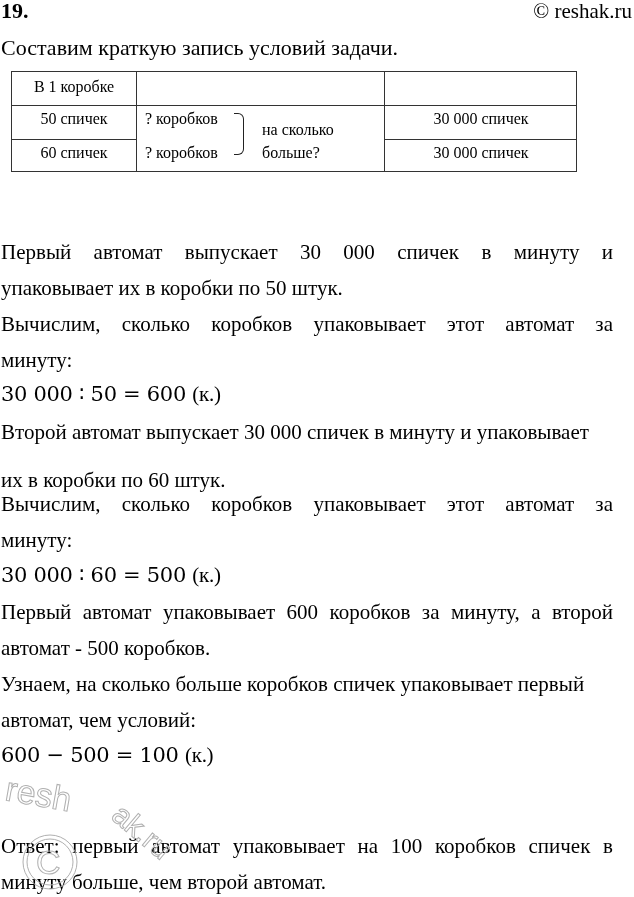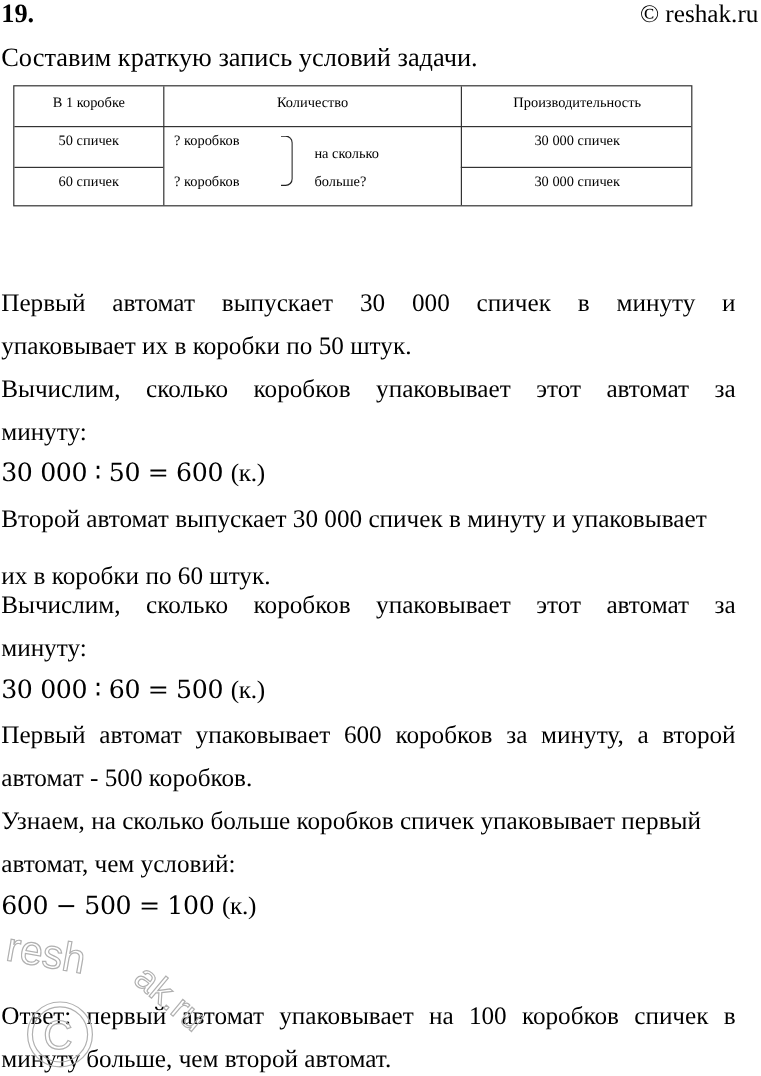--- a/index.html
+++ b/index.html
@@ -16,21 +16,21 @@
     }
     .copy {
       right: 2px; top: -1px; font-size: 21px;
     }
     .intro { left: 1px; top: 35px; font-size: 22px; }
 
     
     .tbl {
       position: absolute; left: 11px; top: 71px; width: 566px; height: 101px;
       border: 1px solid #333; box-sizing: border-box;
-      font-size: 12px;
+      font-size: 16px;
     }
     .vline { position: absolute; top: 0; bottom: 0; width: 1px; background: #333; }
     .hline { position: absolute; height: 1px; background: #333; }
     .cell { position: absolute; text-align: center; white-space: nowrap; }
 
     .brace {
       position: absolute; left: 222px; top: 41px; width: 9px; height: 40px;
       border: 1px solid #222; border-left: none;
       border-radius: 0 6px 6px 0;
     }
@@ -59,22 +59,20 @@
 <div class="abs intro">Составим краткую запись условий задачи.</div>
 
 <div class="tbl">
   <div class="vline" style="left:124px;"></div>
   <div class="vline" style="left:372px;"></div>
   <div class="hline" style="left:0; right:0; top:33px;"></div>
   <div class="hline" style="left:0; width:124px; top:67px;"></div>
   <div class="hline" style="left:372px; right:0; top:67px;"></div>
 
   <div class="cell" style="left:0; width:124px; top:6px;">В 1 коробке</div>
-  <div class="cell" style="left:125px; width:247px; top:6px;">Количество</div>
-  <div class="cell" style="left:373px; width:192px; top:6px;">Производительность</div>
 
   <div class="cell" style="left:0; width:124px; top:38px;">50 спичек</div>
   <div class="cell" style="left:0; width:124px; top:72px;">60 спичек</div>
 
   <div class="cell" style="left:133px; top:38px;">? коробков</div>
   <div class="cell" style="left:133px; top:72px;">? коробков</div>
   <div class="brace"></div>
   <div class="cell" style="left:250px; top:49px; text-align:left;">на сколько</div>
   <div class="cell" style="left:250px; top:72px; text-align:left;">больше?</div>
 

